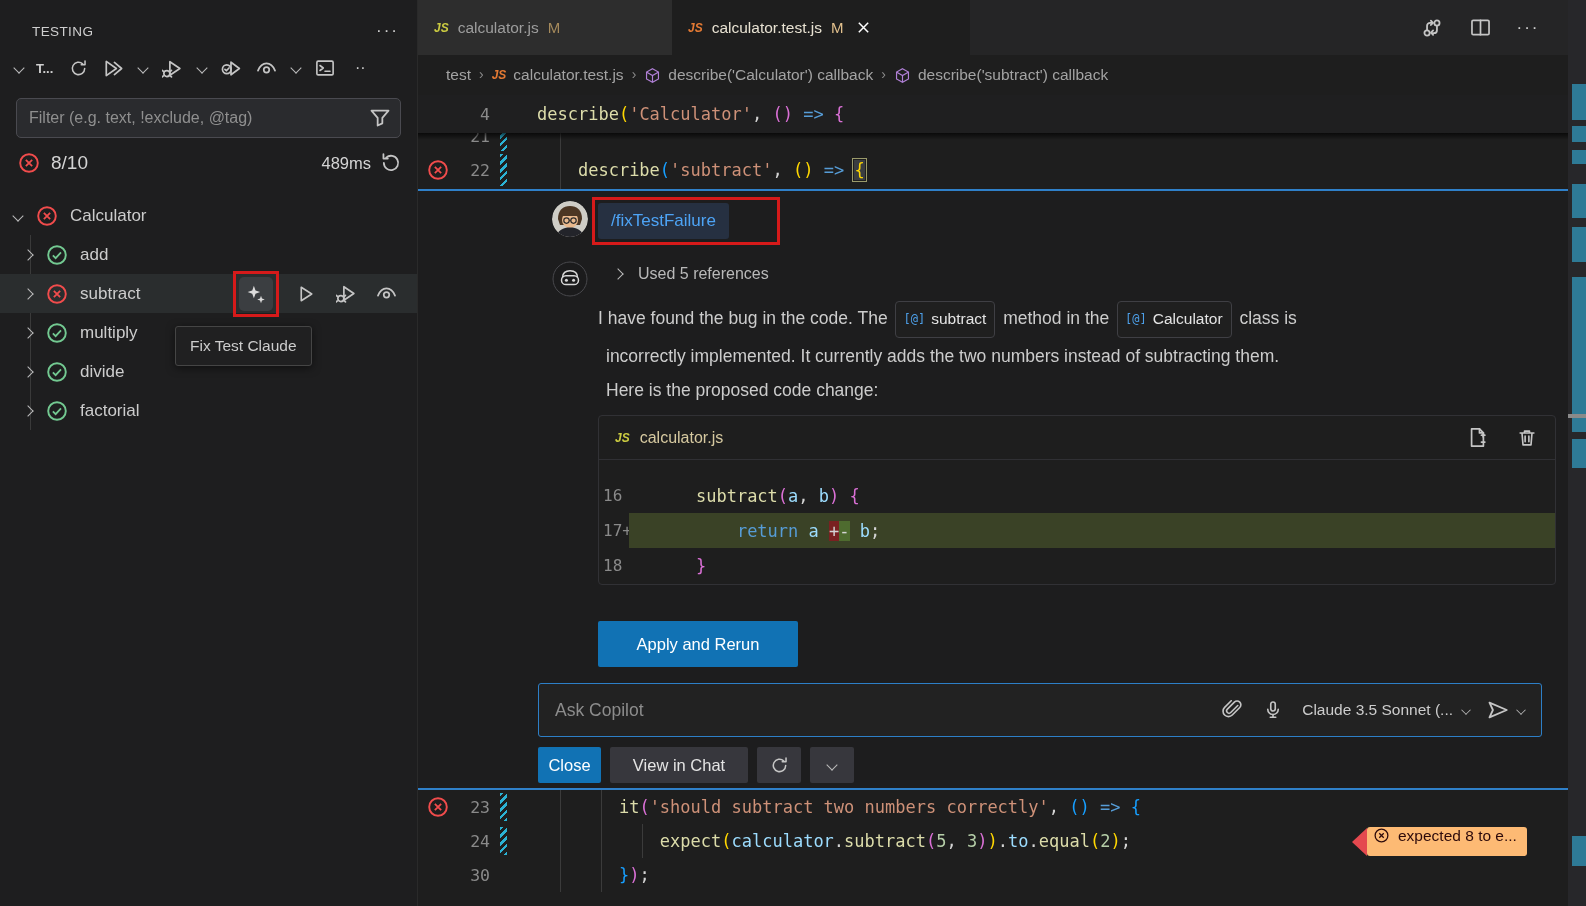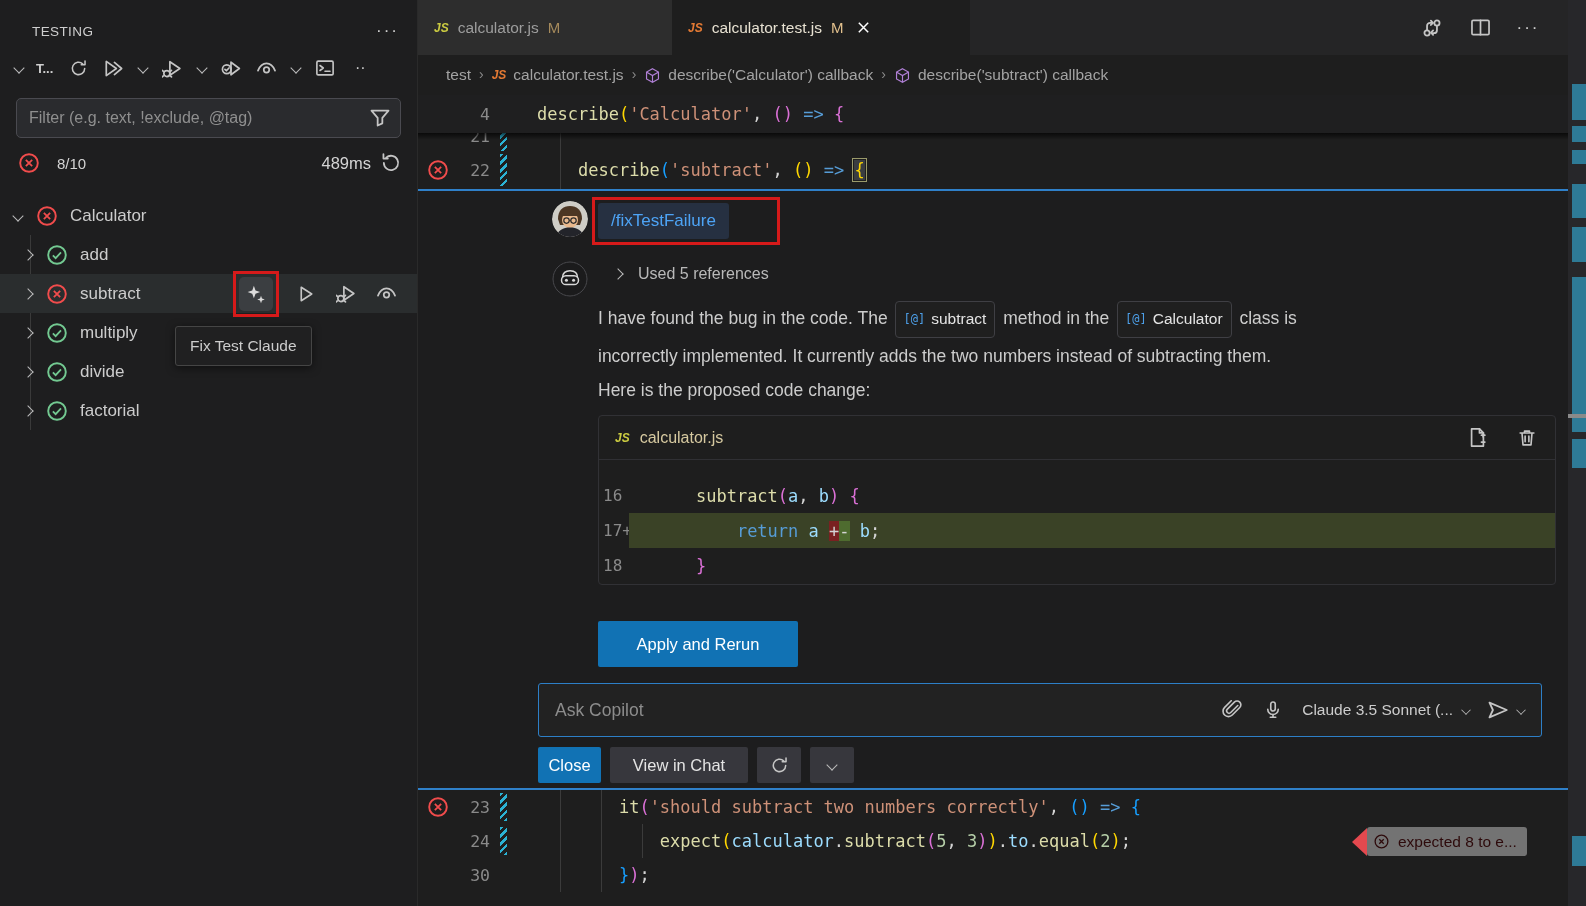--- a/index.html
+++ b/index.html
@@ -21,21 +21,21 @@
   .sb-more { margin-left:auto; color:#cfcfcf; font-size:17px; letter-spacing:2px; cursor:pointer; }
   .sb-toolbar { display:flex; align-items:center; height:44px; padding:0 8px 0 12px; gap:11px; }
   .sb-toolbar .sect { font-size:13px; font-weight:700; color:#cfcfcf; margin-right:2px; }
   .tbtn { display:flex; align-items:center; justify-content:center; width:24px; height:24px; cursor:pointer; }
   .tbtn.narrow { width:13px; }
   .sb-filter { margin:8px 16px 0 16px; position:relative; }
   .sb-filter input { width:100%; height:40px; background:#2a2b2e; border:1px solid #4a4a50; border-radius:5px; color:#d4d4d4; font-size:16px; padding:0 40px 0 12px; outline:none; font-family:inherit; }
   .sb-filter input::placeholder { color:#8f8f8f; }
   .sb-filter .funnel { position:absolute; right:10px; top:9px; }
   .sb-status { display:flex; align-items:center; height:42px; padding:0 14px 0 18px; margin-top:4px; }
-  .sb-status .ratio { font-size:15px; color:#d4d4d4; margin-left:17px; }
+  .sb-status .ratio { font-size:19px; color:#d4d4d4; margin-left:11px; }
   .sb-status .dur { margin-left:auto; font-size:16.5px; color:#d4d4d4; margin-right:8px; }
 
   .sb-tree { position:relative; margin-top:12px; }
   .tree-guide { position:absolute; left:30px; top:39px; width:1px; height:195px; background:#3a3a3a; }
   .trow { position:relative; display:flex; align-items:center; height:39px; padding-left:14px; font-size:17px; color:#cccccc; cursor:pointer; }
   .trow.child { padding-left:24px; }
   .trow .sicon { margin:0 12px 0 14px; display:flex; }
   .trow.hov { background:#2a2d2e; }
   .row-actions { position:absolute; right:18px; top:0; height:39px; display:flex; align-items:center; gap:14px; }
   .iconbtn { display:flex; align-items:center; justify-content:center; width:26px; height:26px; cursor:pointer; }
@@ -85,21 +85,21 @@
   .l22 { position:absolute; left:0; top:151px; width:100%; }
   .guide { position:absolute; width:1px; background:#3b3b3b; }
 
   
   .chat { position:absolute; left:0; top:189px; width:100%; height:601px; background:#1d1d1e; border-top:2px solid #2f80c9; border-bottom:2px solid #2f80c9; z-index:6; }
   .avatar { position:absolute; width:36px; height:36px; border-radius:50%; overflow:hidden; }
   .cmd-chip { position:absolute; left:180px; top:12px; height:36px; display:flex; align-items:center; padding:0 13px; background:#263041; border-radius:3px; color:#4da3f5; font-size:17px; }
   .annot-cmd { position:absolute; left:174px; top:6px; width:188px; height:48px; border:3px solid #d61a1a; }
   .refs { position:absolute; left:196px; top:74px; display:flex; align-items:center; gap:16px; color:#b9b9b9; font-size:16px; cursor:pointer; }
   .para { position:absolute; left:180px; top:110px; width:952px; font-size:17.5px; line-height:34px; color:#cccccc; }
-  .para .blk { display:block; }
+  .para .blk { display:block;margin-left:8px; }
   .chip { display:inline-flex; align-items:center; gap:6px; border:1px solid #3f3f44; background:#1f1f1f; border-radius:4px; padding:0px 8px 1px 7px; margin:0 3px; font-size:15.5px; color:#e4e4e4; transform:translateY(-1px); }
   .chip .mic { color:#4d9fe8; font-family:"DejaVu Sans Mono",monospace; font-size:12px; }
 
   .codecard { position:absolute; left:180px; top:224px; width:958px; height:170px; border:1px solid #313135; border-radius:4px; background:#1e1e1e; }
   .cc-head { display:flex; align-items:center; height:44px; padding:0 16px; border-bottom:1px solid #303034; }
   .cc-name { margin-left:10px; font-size:16px; color:#d6c9a0; cursor:pointer; }
   .cc-actions { margin-left:auto; display:flex; gap:26px; }
   .cb-line { display:flex; align-items:center; height:35px; font-family:"DejaVu Sans Mono","Liberation Mono",monospace; font-size:17px; }
   .cb-lines { padding-top:18px; }
   .cb-num { width:30px; padding-left:4px; color:#8a8a8a; font-size:16px; white-space:pre; }
@@ -121,21 +121,21 @@
   .btn.secondary { background:#37373d; color:#e4e4e4; }
   .btn.iconb { width:44px; padding:0; }
 
   .l23 { position:absolute; left:0; top:790px; width:100%; }
   .l24 { position:absolute; left:0; top:824px; width:100%; }
   .l25 { position:absolute; left:0; top:858px; width:100%; }
   .l23 .eline,.l24 .eline,.l25 .eline { height:34px; }
 
   .errpill { position:absolute; left:934px; top:3px; height:29px; display:flex; align-items:center; }
   .errpill .arrow { width:0; height:0; border-top:14px solid transparent; border-bottom:14px solid transparent; border-right:15px solid #e4494f; }
-  .errpill .body { height:100%; background:#737373; border-radius:3px; display:flex; align-items:center; gap:8px; color:#2d0a0b; font-size:15.5px; padding:0 10px 0 6px; font-family:"Liberation Sans",sans-serif; white-space:nowrap; }
+  .errpill .body { height:100%; background:#fdba74; border-radius:3px; display:flex; gap:8px; color:#2d0a0b; font-size:15.5px; padding:0 10px 0 6px; font-family:"Liberation Sans",sans-serif; white-space:nowrap; }
 
   
   #ruler { position:absolute; right:0; top:0; width:18px; height:906px; background:#27272a; }
   .ovr-seg { position:absolute; right:0; width:14px; background:#2e7a96; }
   .ovr-marker { position:absolute; left:0; width:18px; height:4px; background:#8a8a8a; }
 
   .stateicon { width:22px; height:22px; }
 </style>
 </head>
 <body>

